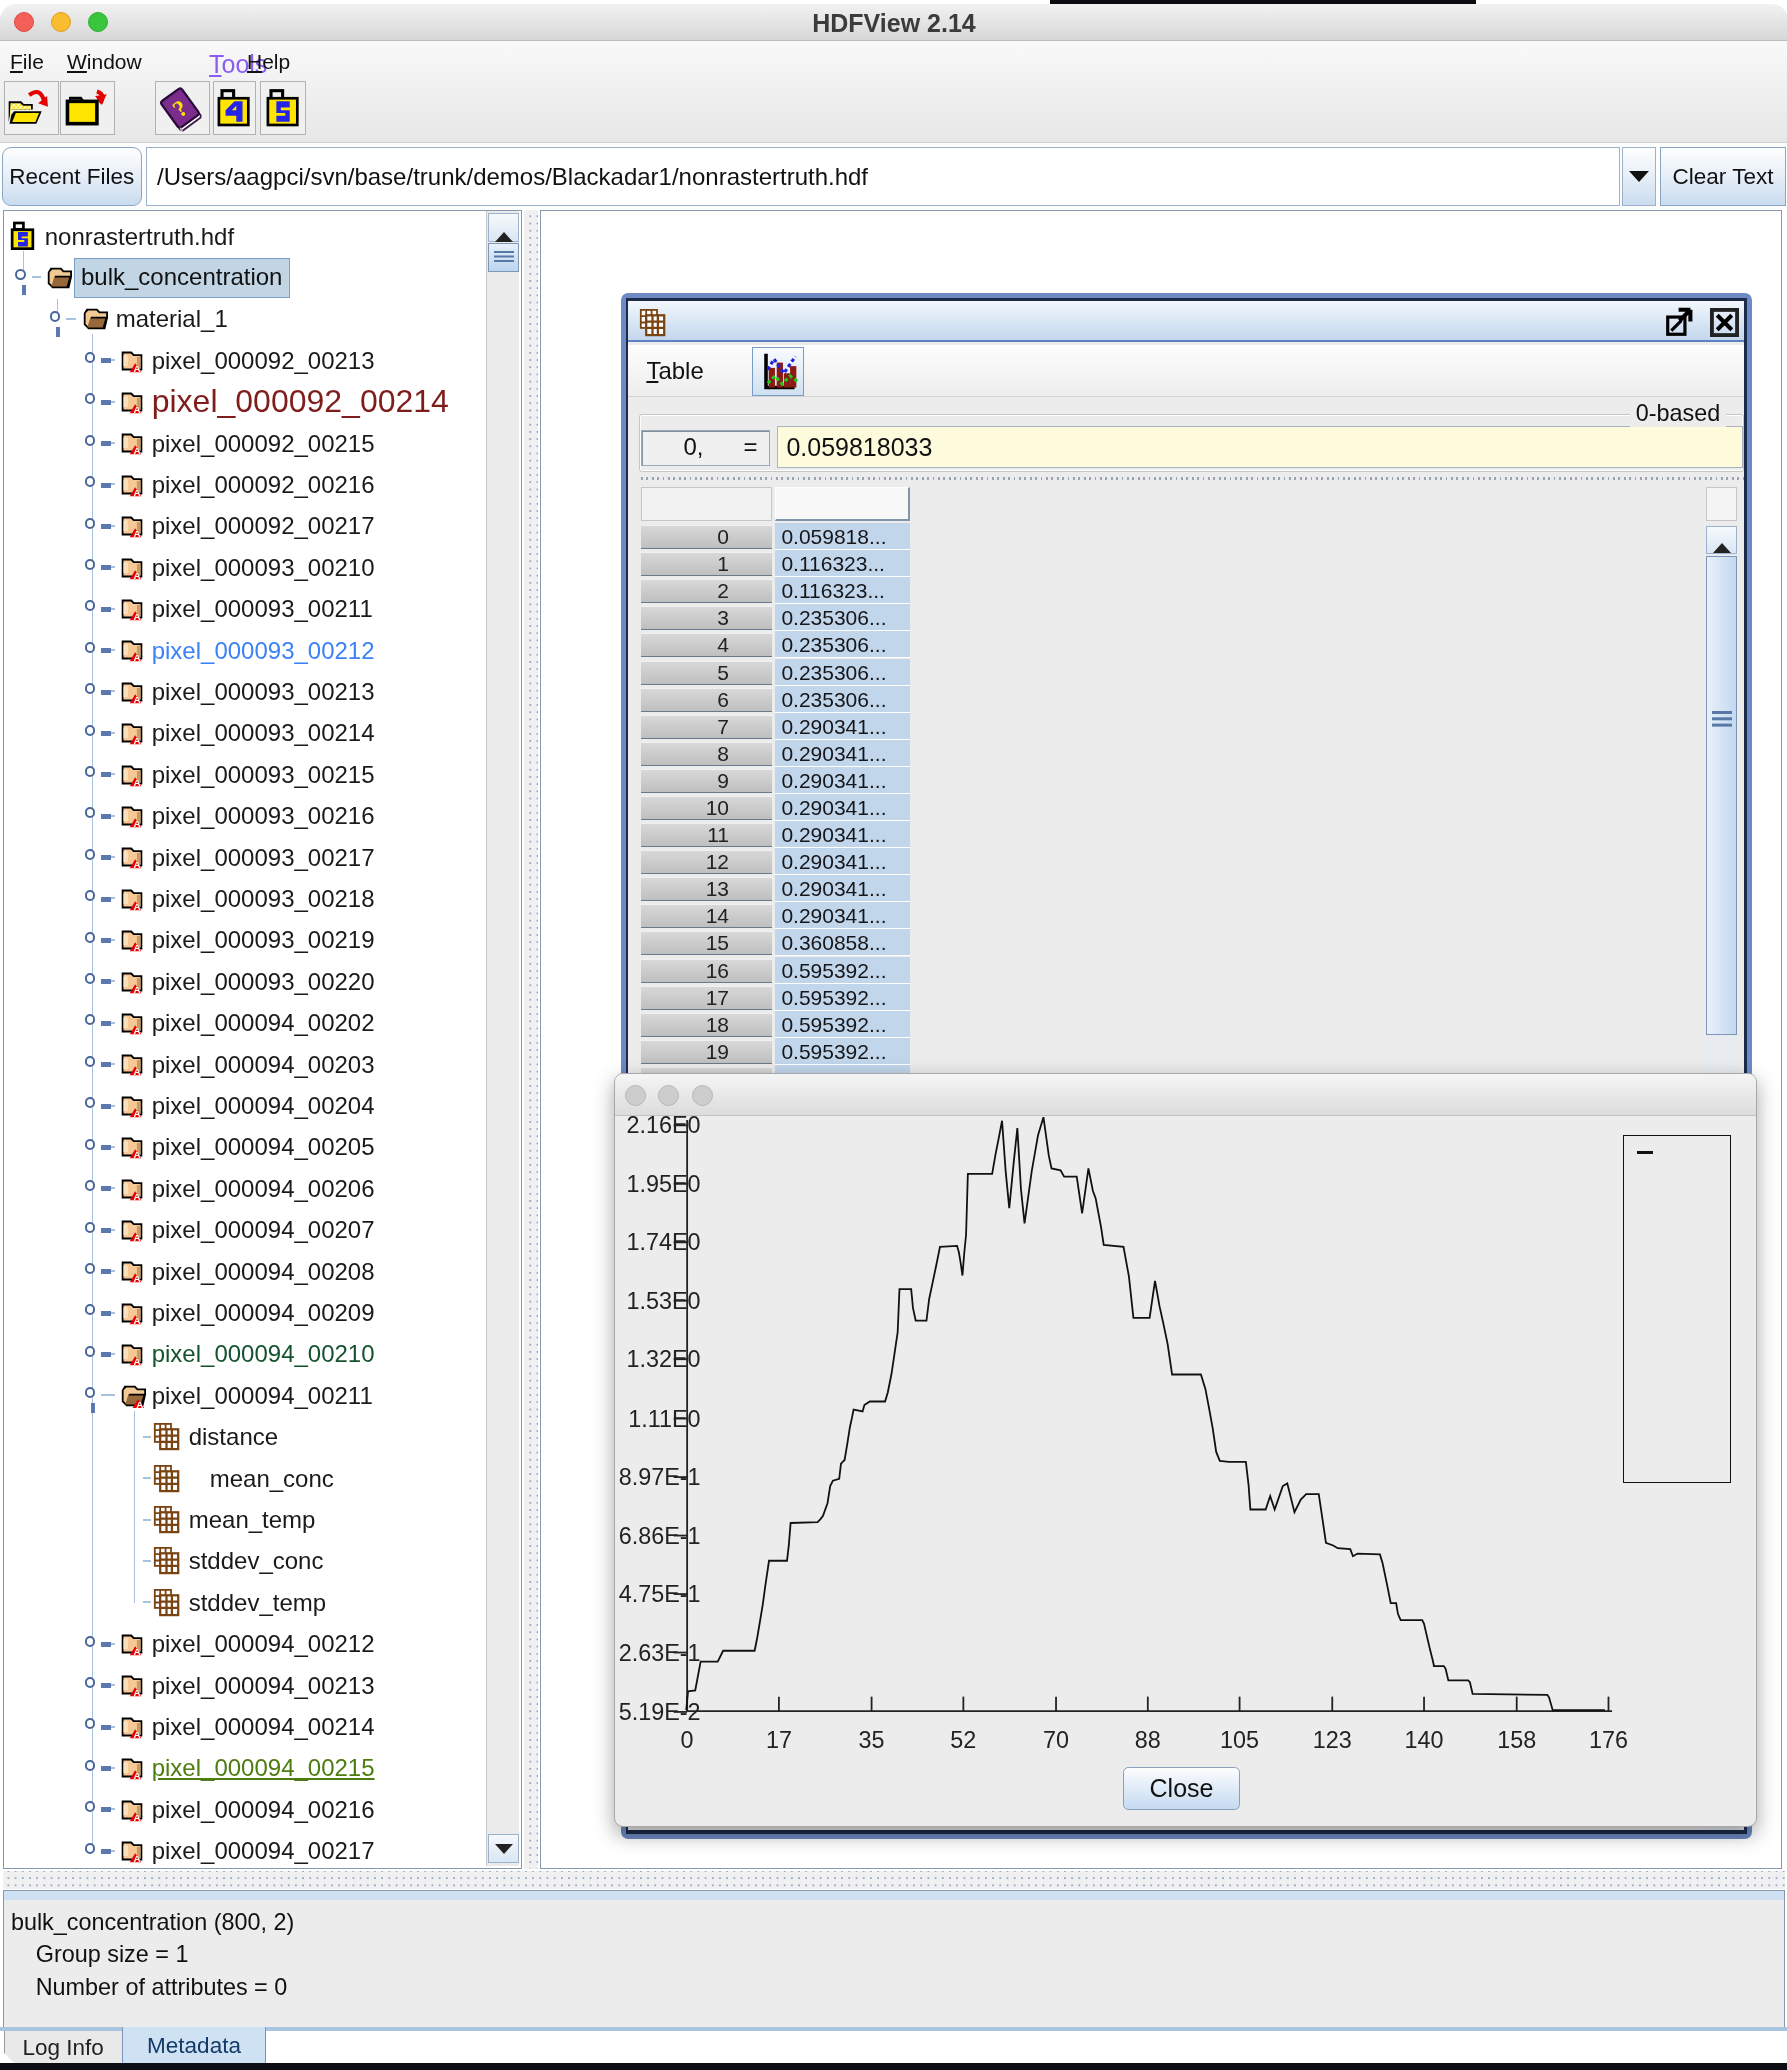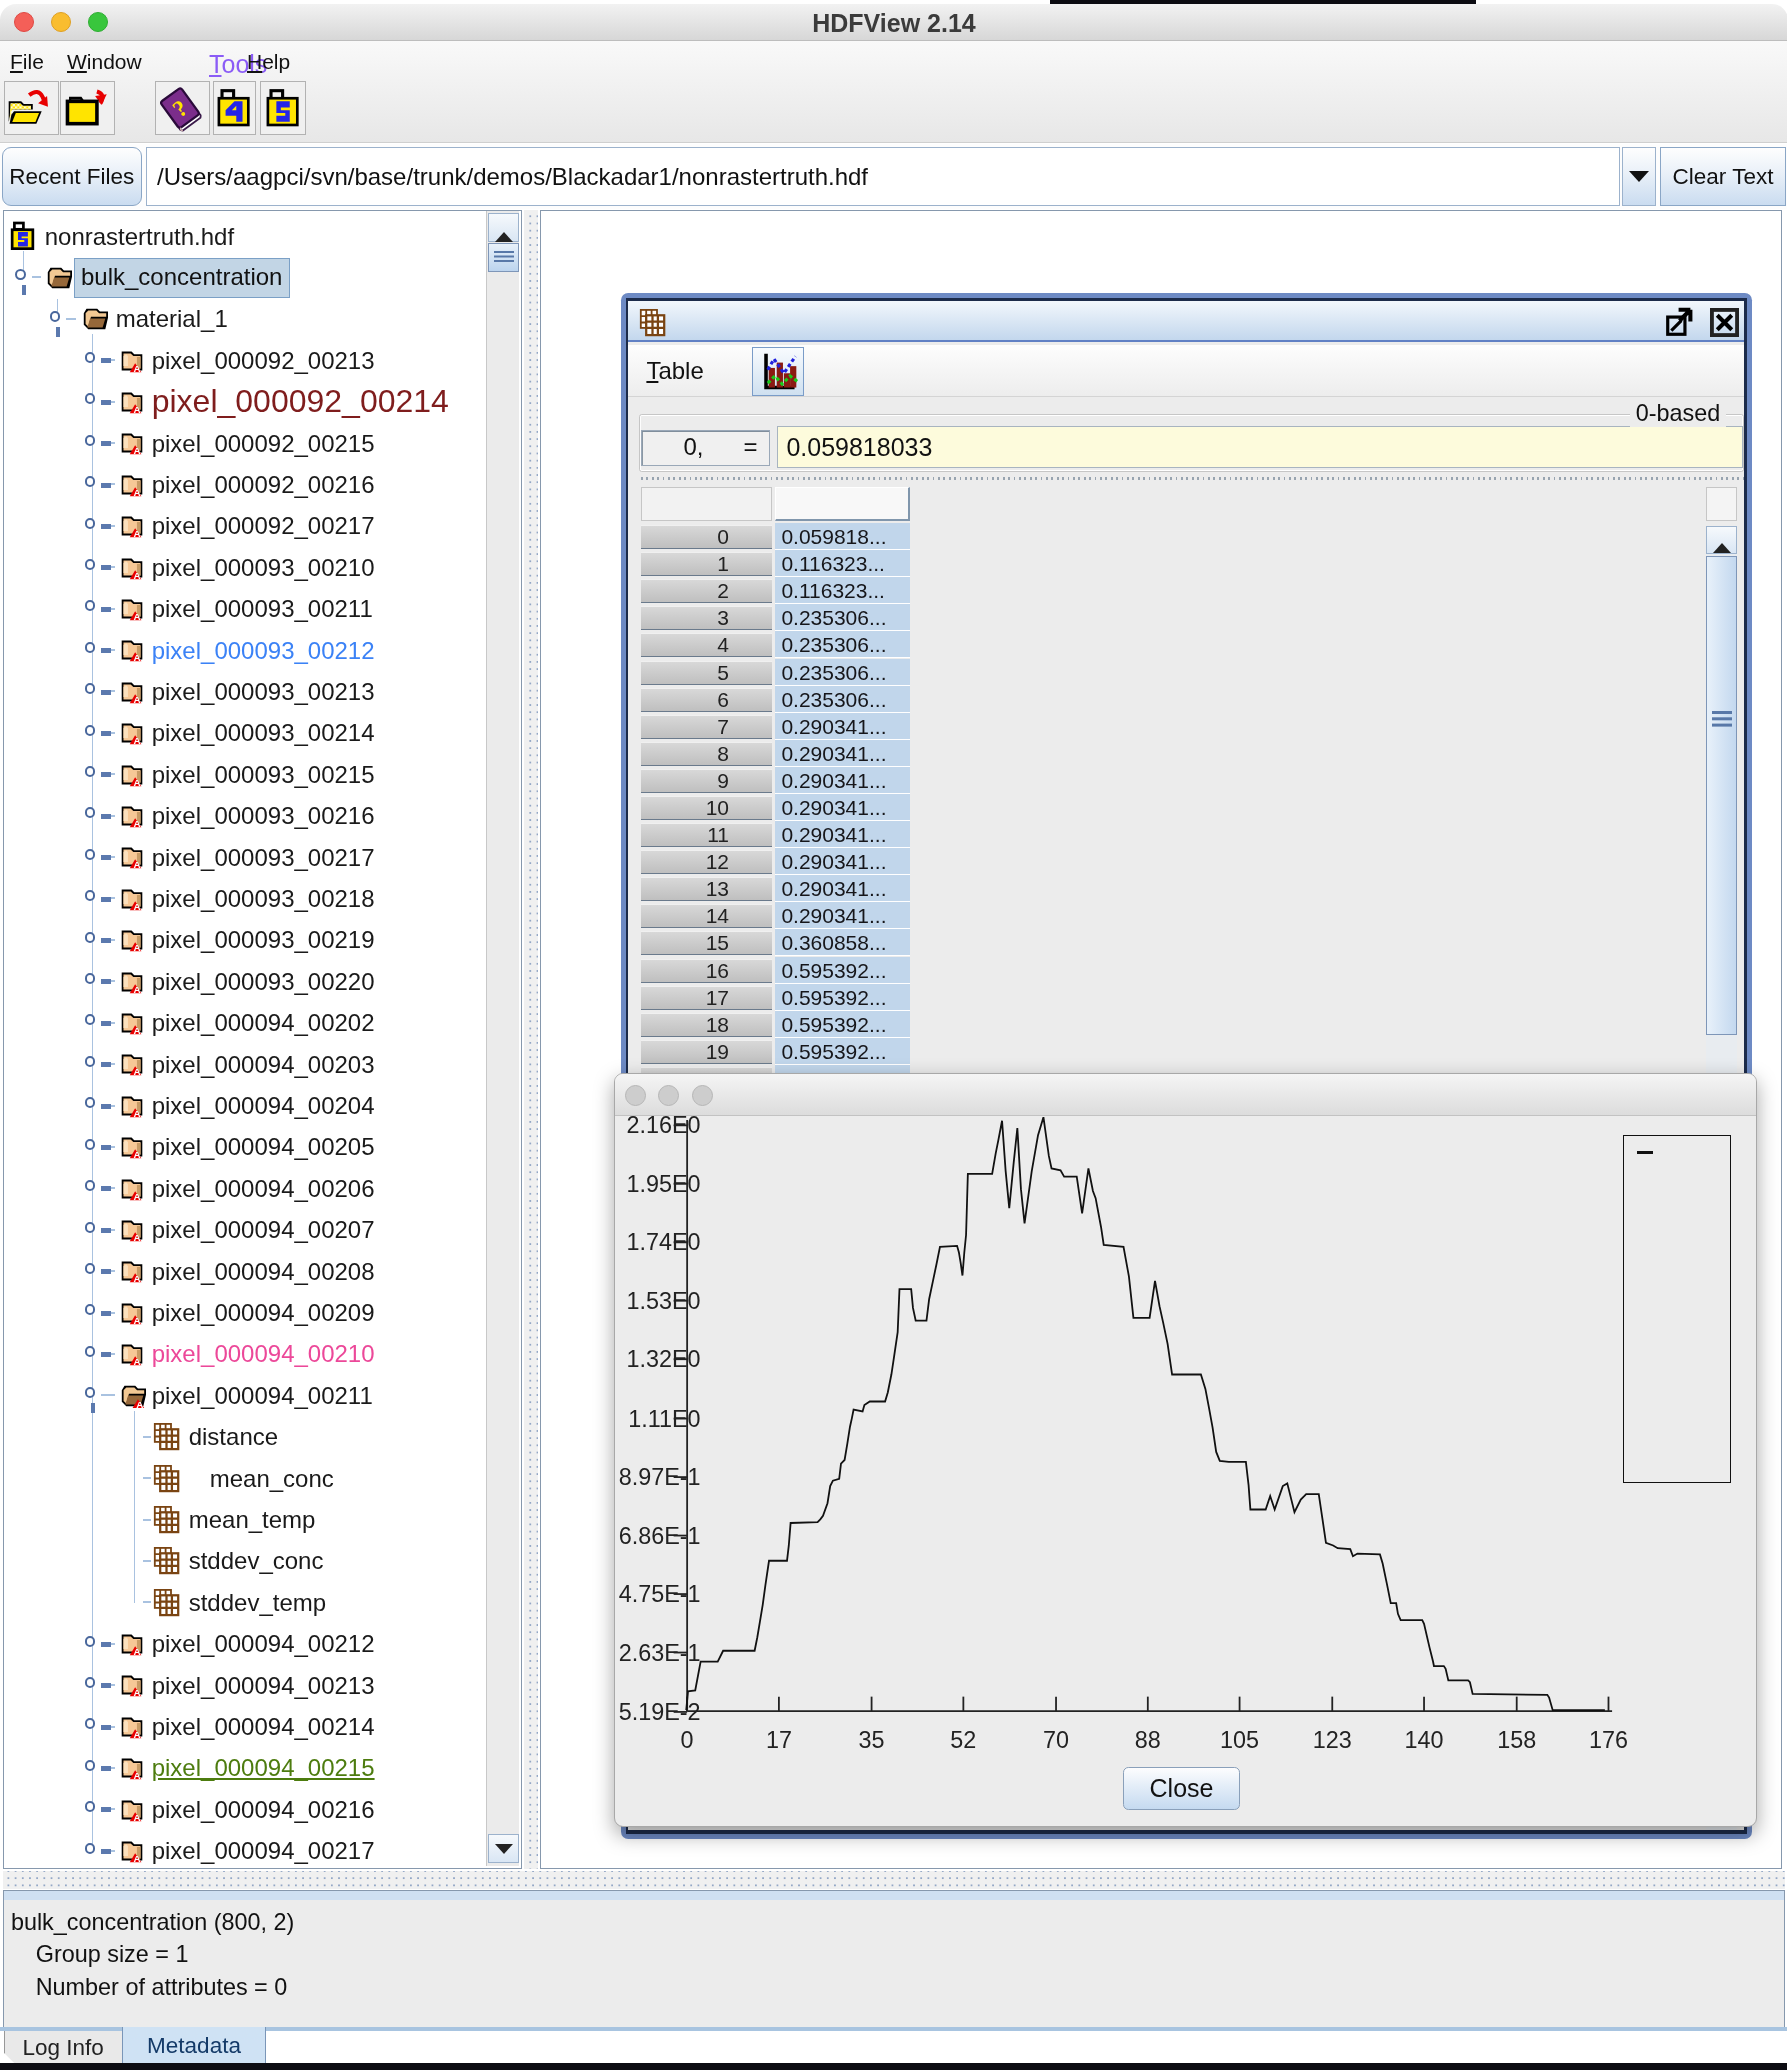--- a/index.html
+++ b/index.html
@@ -396,21 +396,21 @@
       <div style="position:absolute;left:81px;top:1345px;width:10.8px;height:10.8px;border:2.7px solid #49679c;border-radius:50%;background:#fff;"></div>
       <div style="position:absolute;left:97px;top:1351px;width:10px;height:4.5px;background:#5b79ae;"></div>
       <div style="position:absolute;left:114px;top:1340px;"><svg width="28" height="26" viewBox="0 0 31 29">
           <path d="M4 4 h11 l3 3 h9 v18 h-23 z" fill="#000"></path>
           <path d="M6 6 h8 l3 3 h8 v14 h-19 z" fill="#f6c896"></path>
           <path d="M6 20 v-11 l3 -2 l2 2 v11 z" fill="#fbe0bd"></path>
           <path d="M21 23 h4 v-13 h-4 z" fill="#c89c66"></path>
           <path d="M19 17 l7 10 h-13 z" fill="#e80000"></path>
           <text x="25" y="27" font-size="11" font-weight="bold" fill="#fff" text-anchor="end" font-family="Liberation Sans">A</text>
         </svg></div>
-      <div style="position:absolute;left:148px;top:1338px;font-size:24px;line-height:29px;color:#ec4899;">pixel_000094_00210</div>
+      <div style="position:absolute;left:148px;top:1338px;font-size:24px;line-height:29px;color:#14532d;">pixel_000094_00210</div>
       <div style="position:absolute;left:97px;top:1393px;width:14.4px;height:1.8px;background:#a9c2e0;"></div>
       <div style="position:absolute;left:81px;top:1386px;width:10.8px;height:10.8px;border:2.7px solid #49679c;border-radius:50%;background:#fff;"></div>
       <div style="position:absolute;left:87px;top:1402px;width:4.5px;height:10px;background:#5b79ae;"></div>
       <div style="position:absolute;left:114px;top:1382px;"><svg width="30" height="26" viewBox="0 0 33 29">
           <path d="M7 3 h12 l3 3 h9 v7 l-3 13 h-19 l-5 -5 v-13 z" fill="#000"></path>
           <path d="M9 5 h9 l3 3 h8 v4 h-17 l-3 11 l-3 -3 v-12 z" fill="#f2c893"></path>
           <path d="M11 14 h17 l-3 10 h-17 z" fill="#96683a"></path>
           <path d="M22 18 l7 10 h-13 z" fill="#e80000"></path>
           <text x="28" y="28" font-size="11" font-weight="bold" fill="#fff" text-anchor="end" font-family="Liberation Sans">A</text>
         </svg></div>

